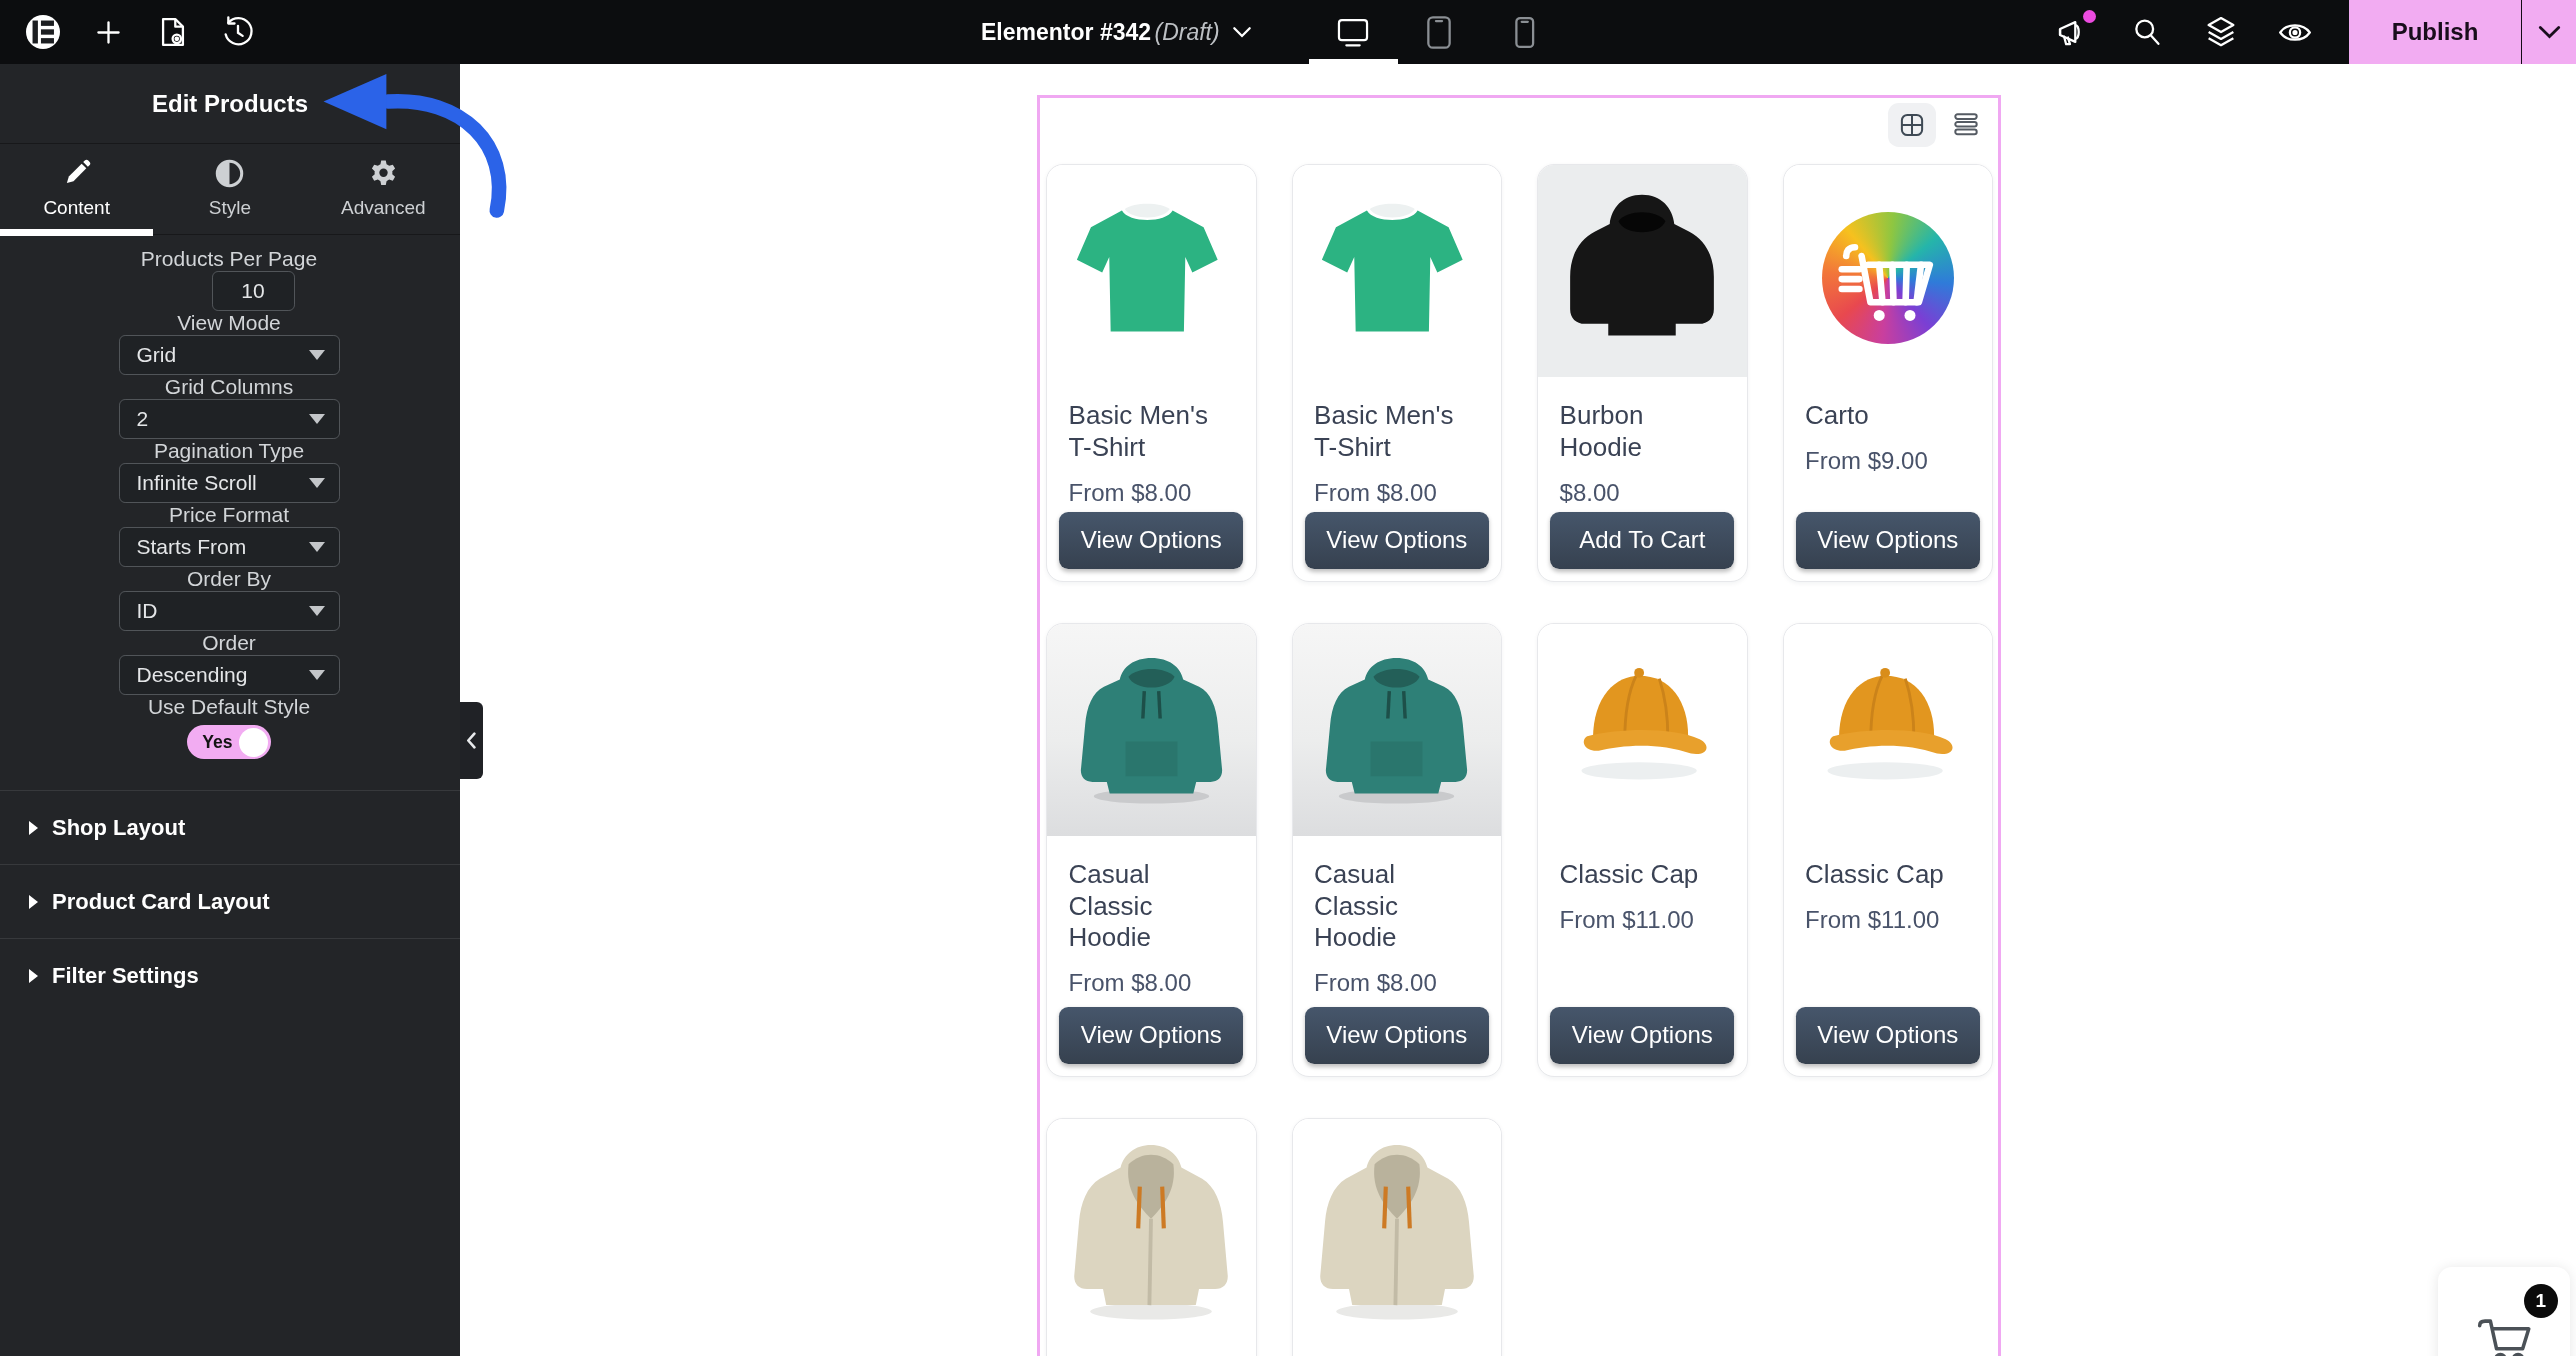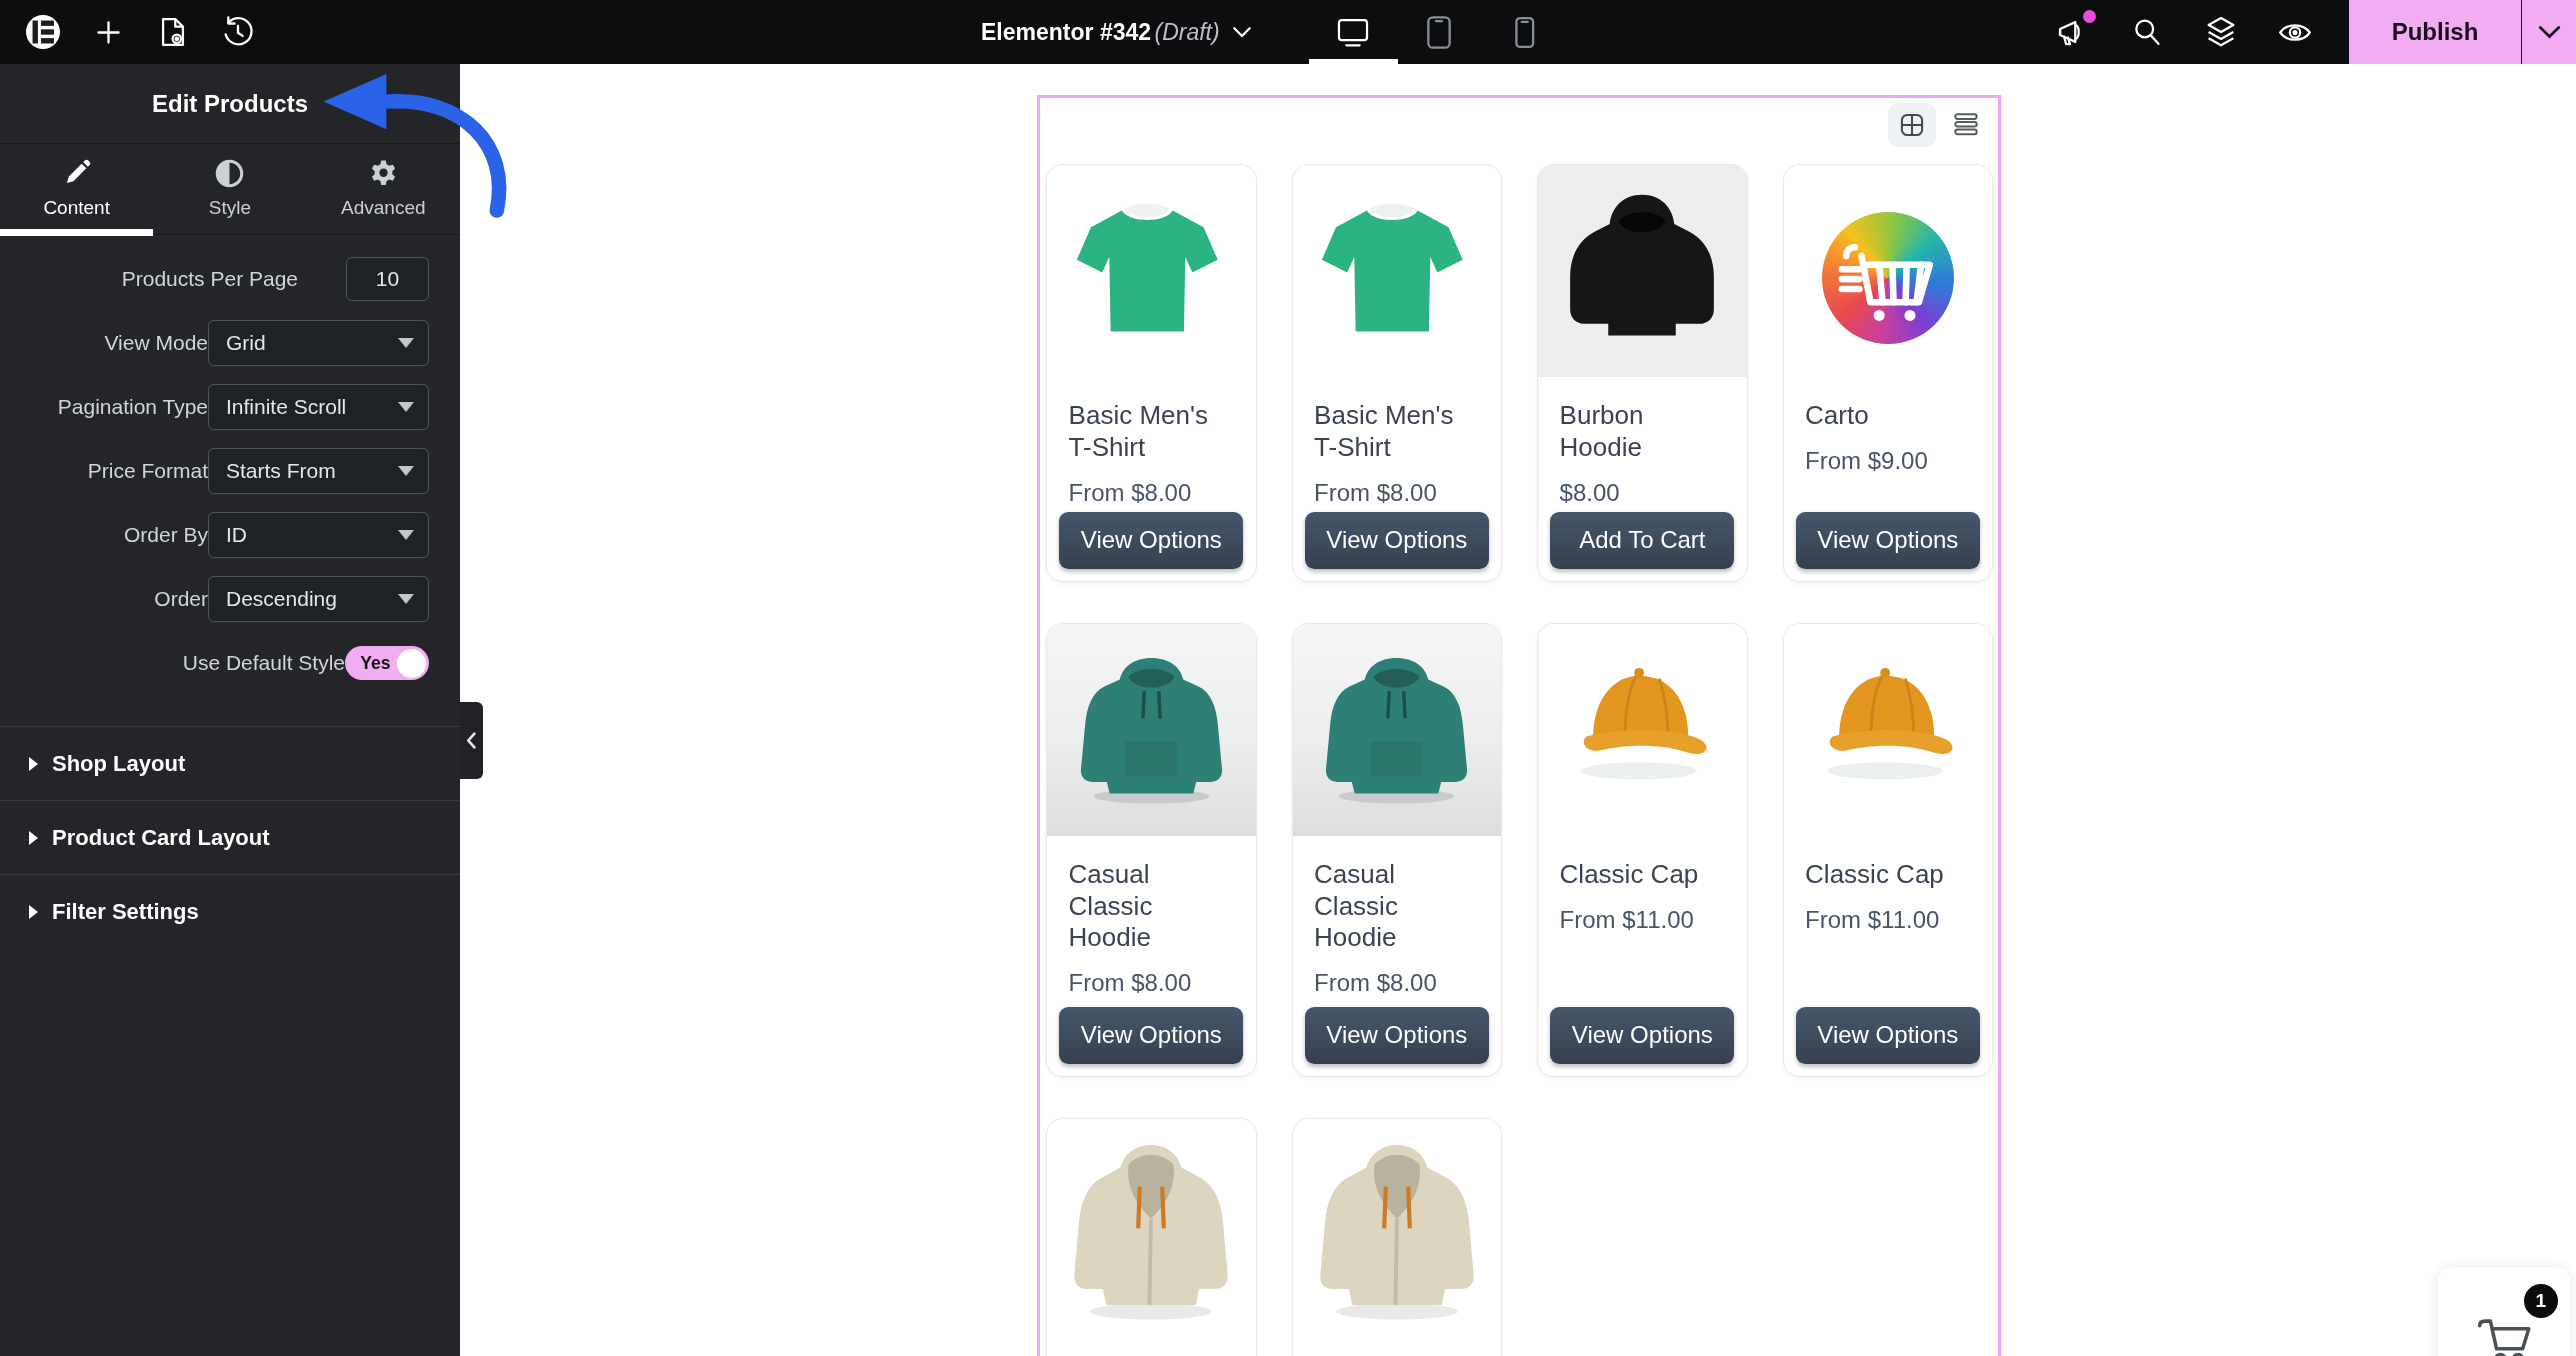--- a/index.html
+++ b/index.html
@@ -29,21 +29,21 @@
   .panel-header span { font-size:24px; font-weight:700; color:#fff; }
   .panel-tabs { height:91px; display:flex; border-bottom:1.5px solid #17181A; position:relative; }
   .ptab { flex:1; display:flex; flex-direction:column; align-items:center; justify-content:center; gap:9.2px; cursor:pointer; }
   .ptab .tlabel { font-size:19px; color:#CDD0D3; }
   .ptab.active .tlabel { color:#fff; }
   .tab-underline { position:absolute; left:0; bottom:-1.5px; width:153px; height:7px; background:#fff; }
   .gs-head { display:flex; align-items:center; gap:12.3px; padding:28px 0 7.7px 29px; height:74px; }
   .gs-head .caret-down { width:0; height:0; border-left:7.7px solid transparent; border-right:7.7px solid transparent; border-top:9.2px solid #fff; }
   .gs-head span.t { font-size:22px; font-weight:700; color:#fff; }
   .fields { padding-top:12.3px; }
-  .field { height:64px; display:flex; align-items:center; justify-content:flex-end; padding:0 31px 0 29px; }
+  .field { height:64px; display:flex; align-items:center; justify-content:space-between; padding:0 31px 0 29px;flex-direction:column; }
   .f-label { font-size:21px; color:#D2D5D8; }
   .f-input { width:83px; height:44px; background:#1F2225; border:1.5px solid #515559; border-radius:6.1px;
              color:#E4E6E8; font-size:21px; display:flex; align-items:center; justify-content:center; cursor:text;margin-left:48px; }
   .f-select { width:221px; height:46px; background:#1F2225; border:1.5px solid #515559; border-radius:6.1px;
               display:flex; align-items:center; justify-content:space-between; padding:0 14px 0 17px; cursor:pointer; }
   .f-select .sval { font-size:21px; color:#E4E6E8; }
   .sel-caret { width:0; height:0; border-left:8.4px solid transparent; border-right:8.4px solid transparent; border-top:10px solid #C3C6C9; }
   .toggle { width:84px; height:34px; border-radius:17px; position:relative; cursor:pointer; display:flex; align-items:center; }
   .toggle .tg-label { font-size:17.6px; font-weight:700; color:#141414; padding-left:15.3px; }
   .toggle .knob { position:absolute; right:3.1px; top:2.3px; width:29px; height:29px; border-radius:50%; background:#fff; }
@@ -233,20 +233,27 @@
       <span class="f-input">10</span>
     </div>
     <div class="field">
       <span class="f-label">View Mode</span>
       <span class="f-select">
         <span class="sval">Grid</span>
         <span class="sel-caret"></span>
       </span>
     </div>
     <div class="field">
+      <span class="f-label">Grid Columns</span>
+      <span class="f-select">
+        <span class="sval">2</span>
+        <span class="sel-caret"></span>
+      </span>
+    </div>
+    <div class="field">
       <span class="f-label">Pagination Type</span>
       <span class="f-select">
         <span class="sval">Infinite Scroll</span>
         <span class="sel-caret"></span>
       </span>
     </div>
     <div class="field">
       <span class="f-label">Price Format</span>
       <span class="f-select">
         <span class="sval">Starts From</span>

